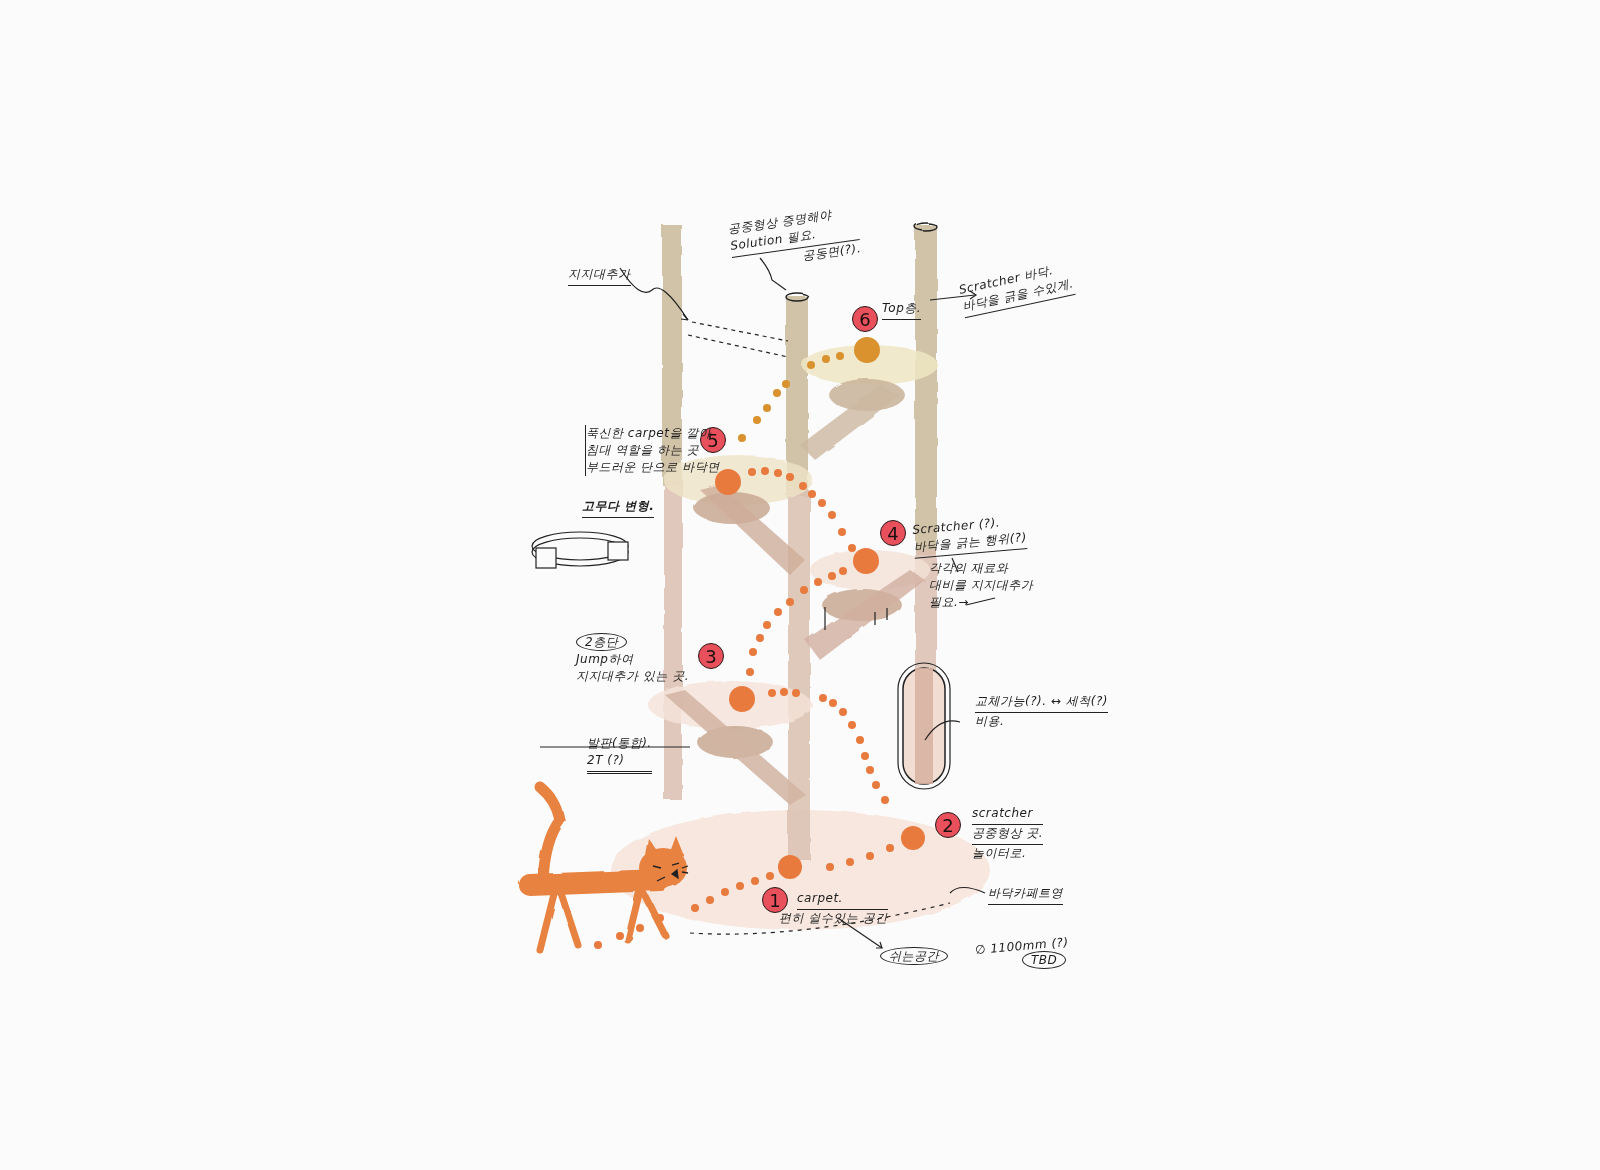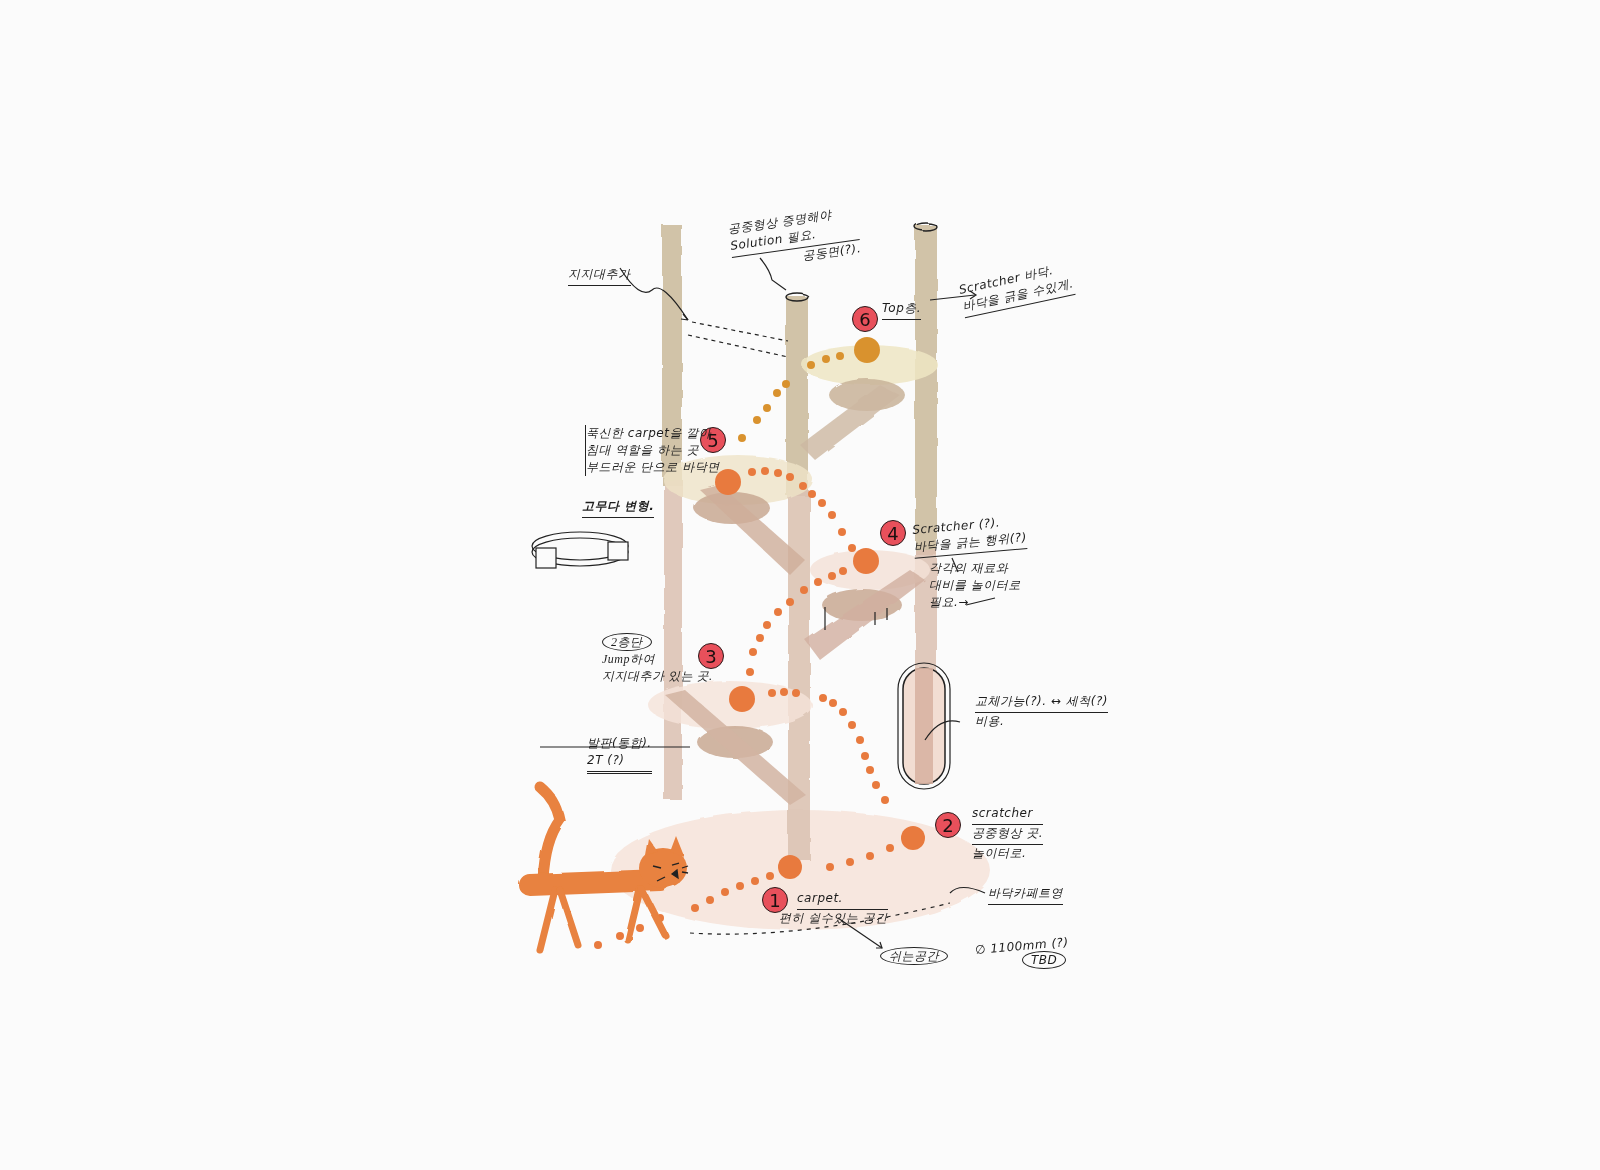--- a/index.html
+++ b/index.html
@@ -219,25 +219,25 @@
 <div class="note" style="left:582px;top:498px;font-weight:bold;">
   <span class="line ul">고무다 변형.</span>
 </div>
 
 <div class="note" style="left:913px;top:517px;transform:rotate(-5deg);">
   <span class="line">Scratcher (?).</span>
   <span class="line ul">바닥을 긁는 행위(?)</span>
 </div>
 <div class="note" style="left:929px;top:560px;">
   <span class="line">각각의 재료와</span>
-  <span class="line">대비를 놀이터로</span>
+  <span class="line">대비를 지지대추가</span>
   <span class="line">필요.→</span>
 </div>
 
-<div class="note" style="left:602px;top:634px;font-family:Liberation Serif, serif;">
+<div class="note" style="left:576px;top:634px;">
   <span class="line"><span class="oval">2층단</span></span>
   <span class="line">Jump하여</span>
   <span class="line">지지대추가 있는 곳.</span>
 </div>
 
 <div class="note" style="left:975px;top:693px;">
   <span class="line ul">교체가능(?). ↔ 세척(?)</span>
   <span class="line">비용.</span>
 </div>
 

